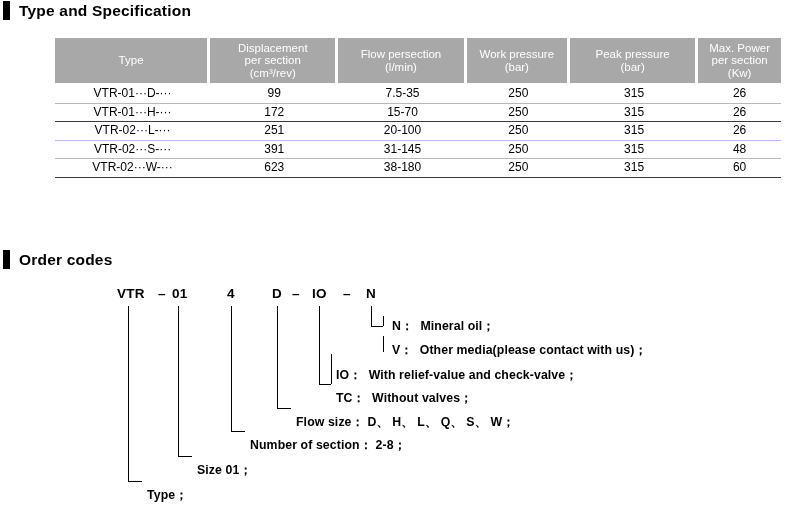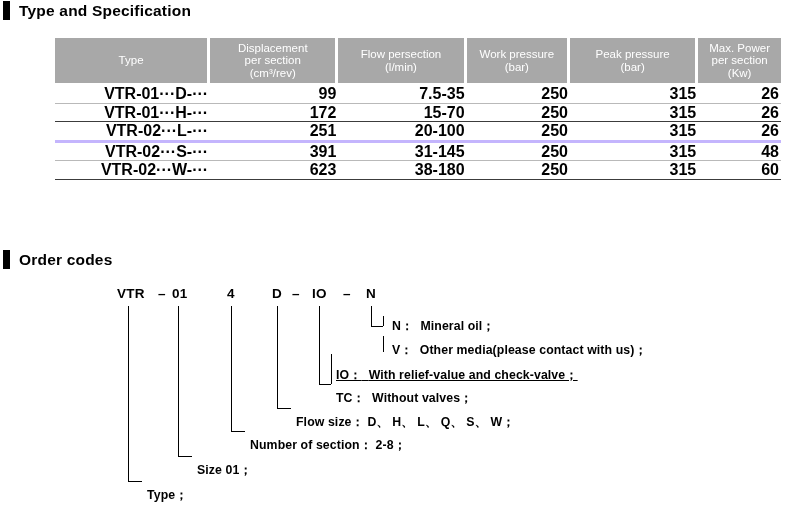--- a/index.html
+++ b/index.html
@@ -56,31 +56,31 @@
     text-align: center;
     vertical-align: middle;
     height: 47px;
     padding: 2px 3px;
     border-right: 3px solid #ffffff;
     border-bottom: 2px solid #ffffff;
   }
   .spec-table th:last-child { border-right: none; }
 
   .spec-table td {
-    font-size: 16px;
-    font-weight: bold;
-    text-align: right;
+    font-size: 12px;
+    font-weight: normal;
+    text-align: center;
     height: 17.6px;
     padding: 0 2px;
     line-height: 17.6px;
     white-space: nowrap;
   }
   .spec-table tbody tr.sep-light td { border-bottom: 1px solid #b9b9b9; }
   .spec-table tbody tr.sep-dark  td { border-bottom: 1px solid #3c3c3c; }
-  .spec-table tbody tr.sep-mid   td { border-bottom: 3px solid #c4b5fd; margin-top: 28px; }
+  .spec-table tbody tr.sep-mid   td { border-bottom: 1px solid #c4b5fd; margin-top: 28px; }
 
   .col-type  { width: 150px; }
   .col-disp  { width: 124px; }
   .col-flow  { width: 124px; }
   .col-work  { width: 100px; }
   .col-peak  { width: 124px; }
   .col-power { width: 80px; }
 
   
   #order-diagram {
@@ -233,21 +233,21 @@
   <div class="legend-label" style="left:392px; top:64px;">
     <span>V：</span>
     &nbsp;<span>Other media(please contact with us)；</span>
   </div>
 
   <div class="legend-label" style="left:392px; top:40px;">
     <span>N：</span>
     &nbsp;<span>Mineral oil；</span>
   </div>
 
-  <div class="legend-label" style="left:336px; top:89px;text-decoration:underline;">
+  <div class="legend-label" style="left:336px; top:89px;">
     <span>IO：</span>
     &nbsp;<span>With relief-value and check-valve；</span>
   </div>
 
   <div class="legend-label" style="left:336px; top:112px;">
     <span>TC：</span>
     &nbsp;<span>Without valves；</span>
   </div>
 
   <div class="legend-label" style="left:296px; top:136px;">Flow size： D、 H、 L、 Q、 S、 W；</div>

